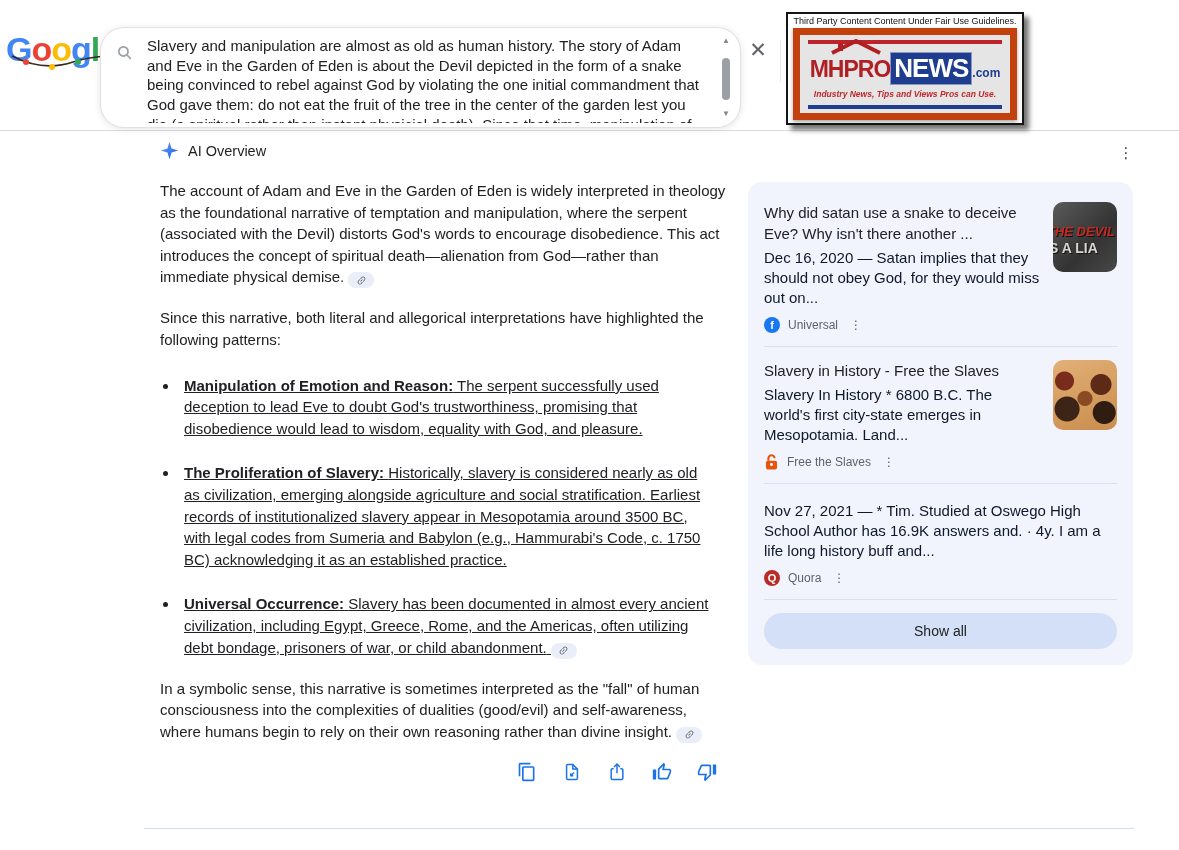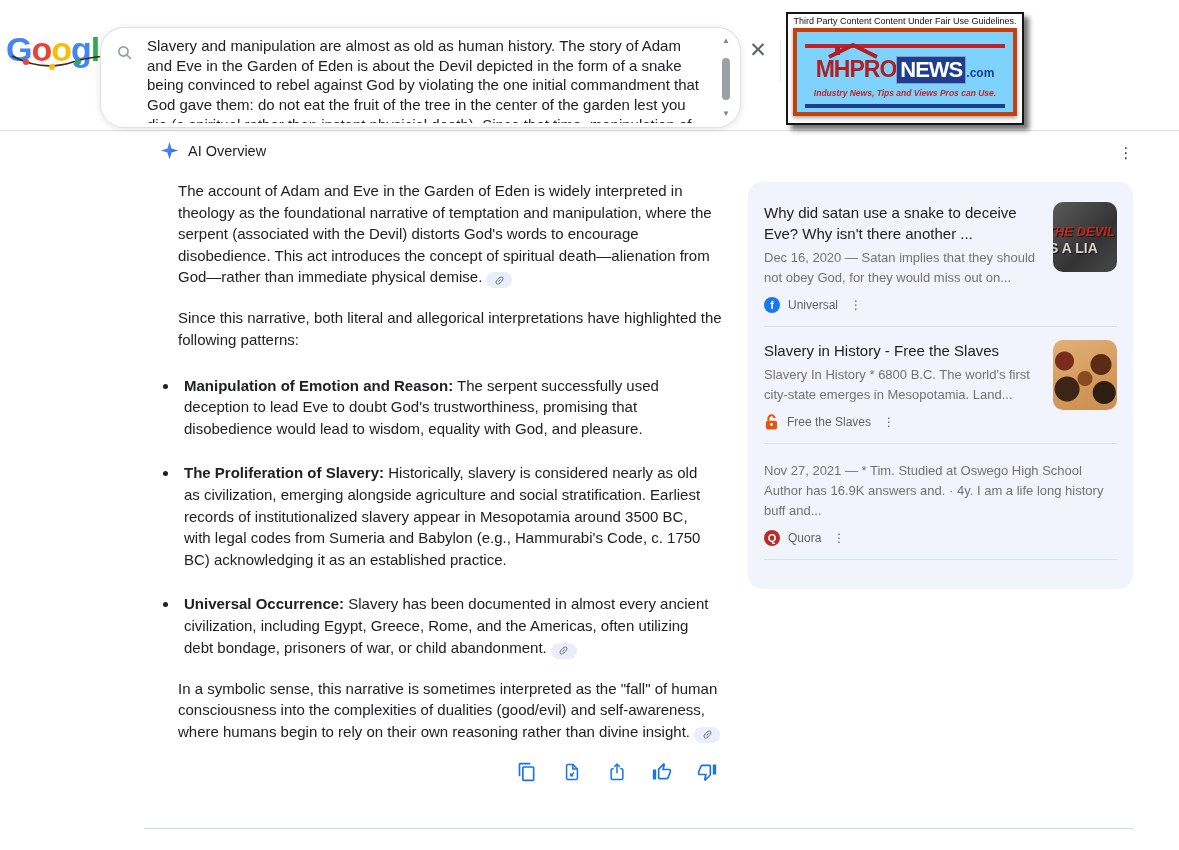--- a/index.html
+++ b/index.html
@@ -29,59 +29,59 @@
     font-size:21px; color:#5f6368; text-align:center; line-height:28px; cursor:pointer; }
   .vsep { position:absolute; left:780px; top:40px; width:1px; height:42px; background:#ececec; }
 
   .header-rule { position:absolute; left:0; top:130px; width:1179px; height:1px; background:#dadce0; }
 
   
   .fairuse { position:absolute; left:786px; top:12px; width:238px; height:113px;
     background:#fff; border:2px solid #151515; z-index:2;
     box-shadow:5px 5px 5px rgba(0,0,0,.55); }
   .fairuse-banner { font-size:9px; color:#111; text-align:center; padding:2px 0 1px; white-space:nowrap; }
-  .brand-inner { margin:1px 5px; border:4px solid #c2410c; box-shadow:0 2px 4px rgba(0,0,0,.35);
-    padding:12px 6px 4px; background:#7dd3fc; }
+  .brand-inner { margin:1px 5px; border:7px solid #c2410c; box-shadow:0 2px 4px rgba(0,0,0,.35);
+    padding:5px 6px 4px; background:#e5e5e5; }
   .brand-bar-red { height:4px; background:#c0222a; margin:0 2px 8px; }
   .brand-bar-blue { height:4px; background:#1e3d8f; margin:6px 2px 0; }
   .brand-row { position:relative; display:flex; justify-content:center; align-items:baseline; margin-top:8px; }
   .brand-roof { position:absolute; left:24px; top:-13px; }
   .brand-mhpro { color:#b01f24; font-weight:bold; font-size:23px; letter-spacing:-1px; }
-  .brand-news { background:#1e3d8f; color:#fff; font-weight:bold; font-size:22px;
+  .brand-news { background:#1e3d8f; color:#fff; font-weight:bold; font-size:26px;
     letter-spacing:-1px; padding:0 3px; border:1px solid #8d99c4; }
   .brand-com { color:#1e3d8f; font-weight:bold; font-size:12px; }
   .brand-tagline { color:#c0272d; font-style:italic; font-weight:bold; font-size:8.5px; text-align:center; margin-top:4px; }
 
   
   .main-col { position:absolute; left:160px; top:141px; width:567px; }
   .ai-head { display:flex; align-items:center; gap:9px; margin-bottom:20px; }
   .ai-head .lbl { font-size:14.5px; font-weight:500; color:#1f1f1f; }
-  .para { font-size:15px; line-height:21.6px; color:#202124; margin-bottom:19px;margin-left:18px; }
+  .para { font-size:15px; line-height:21.6px; color:#202124; margin-bottom:19px; }
   .chip { display:inline-block; width:26px; height:16px; background:#e9eef8; border-radius:9px;
     vertical-align:-2px; text-align:center; line-height:14px; cursor:pointer; }
   .chip svg { vertical-align:middle; }
-  ul.points { margin:24px 14px 19px 19px; }
+  ul.points { margin:24px 14px 19px 19px;text-decoration:underline; }
   ul.points li { font-size:15px; line-height:21.6px; margin-bottom:23px; padding-left:5px; }
   ul.points li:last-child { margin-bottom:0; }
   .bld { font-weight:700; }
   .dive-btn { width:563px; height:32px; margin-top:1px; background:#e6ebfa; border:none; border-radius:16px;
     font-family:inherit; font-size:14px; color:#202124; cursor:pointer; display:block; }
   .actions { display:flex; gap:25px; justify-content:flex-end; margin:19px 10px 0 0; }
   .act { width:20px; height:20px; color:#1a73e8; cursor:pointer; }
   .bottom-rule { position:absolute; left:144px; top:828px; width:990px; height:1px; background:#cfe0f5; }
 
   
   .kebab-main { position:absolute; left:1117px; top:144px; width:18px; font-size:15px; letter-spacing:0;
     color:#3c4043; text-align:center; cursor:pointer; line-height:18px; }
   .panel { position:absolute; left:748px; top:182px; width:385px; background:#f1f4fc;
     border-radius:14px; padding:20px 16px 16px; }
   .card { display:flex; gap:12px; }
   .card-txt { flex:1; min-width:0; }
   .card-title { font-size:15px; line-height:21px; color:#202124; cursor:pointer; }
-  .card-snippet { font-size:13px; line-height:20px; color:#737373; margin-top:4px; }
+  .card-snippet { font-size:15px; line-height:20px; color:#0f172a; margin-top:4px; }
   .src-row { display:flex; align-items:center; gap:8px; margin-top:9px; }
   .src-name { font-size:12px; color:#5f6368; }
   .kebab { font-size:12px; color:#5f6368; margin-left:4px; cursor:pointer; line-height:14px; }
   .thumb { width:64px; height:70px; border-radius:10px; flex:none; overflow:hidden; position:relative; }
   .thumb1 { background:linear-gradient(135deg,#5a5a5a,#333 60%,#484848); }
   .t1-l1 { position:absolute; left:-6px; top:22px; font-weight:bold; font-style:italic; font-size:13px;
     color:#e9e6e2; white-space:nowrap; text-shadow:1px 1px 0 #111; }
   .t1-l1 em { font-style:italic; color:#c52a20; }
   .t1-l2 { position:absolute; left:-4px; top:38px; font-weight:bold; font-size:14px; color:#d9d5cf;
     white-space:nowrap; text-shadow:1px 1px 0 #111; }
@@ -261,13 +261,14 @@
       <div class="src-row">
         <div class="quora-icon">Q</div>
         <span class="src-name">Quora</span>
         <span class="kebab">⋮</span>
       </div>
     </div>
   </div>
 
   <div class="card-sep"></div>
 
+  <button class="showall-btn">Show all</button>
 </div>
 
 </body></html>

